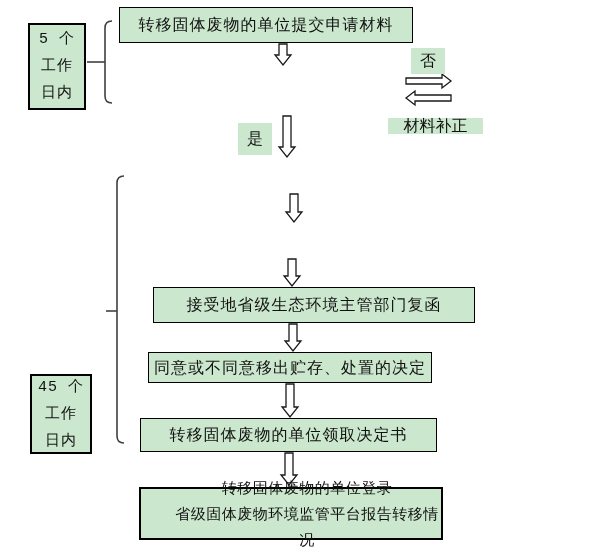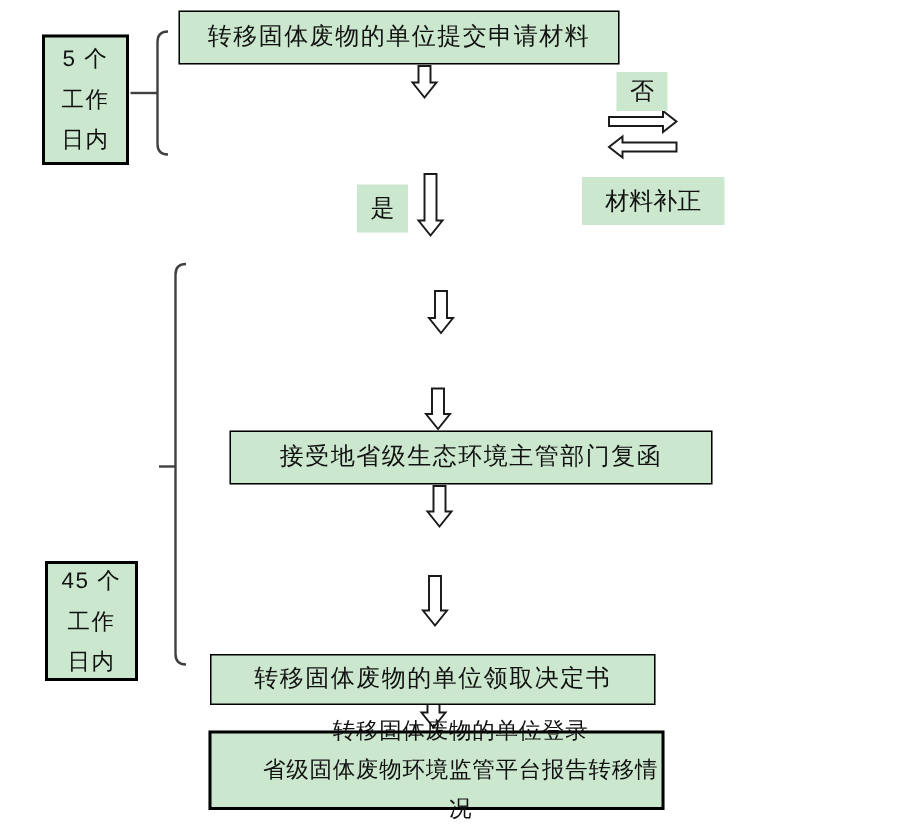--- a/index.html
+++ b/index.html
@@ -27,21 +27,21 @@
   .gbox.thick{border-width:2px;}
   .glabel{
     position:absolute;
     background:#cbe7cd;
     border:none;
     display:flex;align-items:center;justify-content:center;
     text-align:center;
     font-size:16px;
     z-index:2;
   }
-  .stack{display:flex;flex-direction:column;gap:0;}
+  .stack{display:flex;flex-direction:column;gap:0;font-family:Liberation Mono, monospace;}
   .stack span{display:block;line-height:27px;font-size:15px;letter-spacing:1px;}
   .two-line span{display:block;line-height:26px;font-size:15px;letter-spacing:0.5px;}
   .arrow{fill:#ffffff;stroke:#1a1a1a;stroke-width:1.3;}
   .brace{fill:none;stroke:#404040;stroke-width:1.6;}
 </style>
 </head>
 <body>
 
 <div id="canvas">
 
@@ -83,36 +83,39 @@
   <div class="gbox" style="left:119px;top:7px;width:294px;height:36px;">
       <span>转移固体废物的单位提交申请材料</span>
     </div>
 
 
   <div class="glabel" style="left:411px;top:48px;width:34px;height:26px;">
       <span>否</span>
     </div>
 
 
-  <div class="glabel" style="left:388px;top:118px;width:95px;height:32px;">
+  <div class="glabel" style="left:388px;top:118px;width:95px;height:16px;">
       <span>材料补正</span>
     </div>
 
   <div class="glabel" style="left:238px;top:123px;width:34px;height:32px;">
       <span>是</span>
     </div>
 
 
 
   <div class="gbox" style="left:153px;top:287px;width:322px;height:36px;">
       <span>接受地省级生态环境主管部门复函</span>
     </div>
 
+  <div class="gbox" style="left:148px;top:352px;width:284px;height:31px;">
+      <span>同意或不同意移出贮存、处置的决定</span>
+    </div>
 
-  <div class="gbox" style="left:140px;top:436px;width:297px;height:34px;">
+  <div class="gbox" style="left:140px;top:418px;width:297px;height:34px;">
       <span>转移固体废物的单位领取决定书</span>
     </div>
 
   <div class="gbox thick" style="left:139px;top:487px;width:304px;height:53px;padding-left:32px;">
     <div class="two-line">
       <span>转移固体废物的单位登录</span>
       <span>省级固体废物环境监管平台报告转移情况</span>
     </div>
   </div>
 

